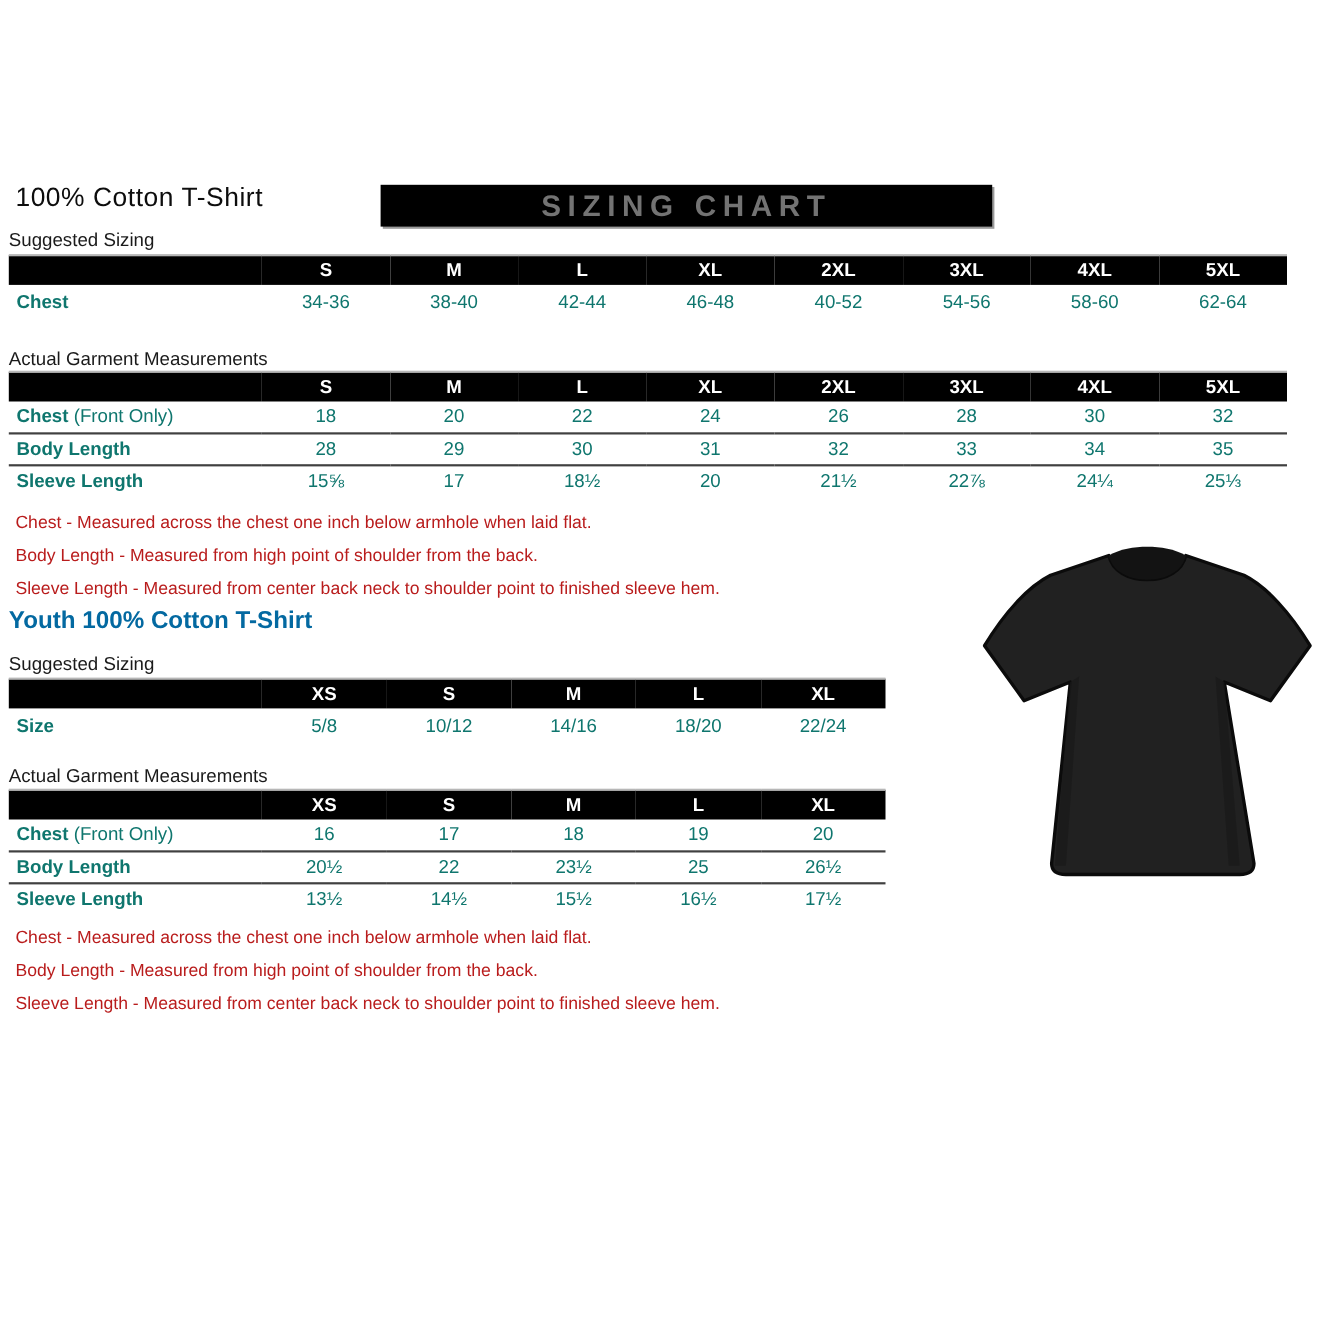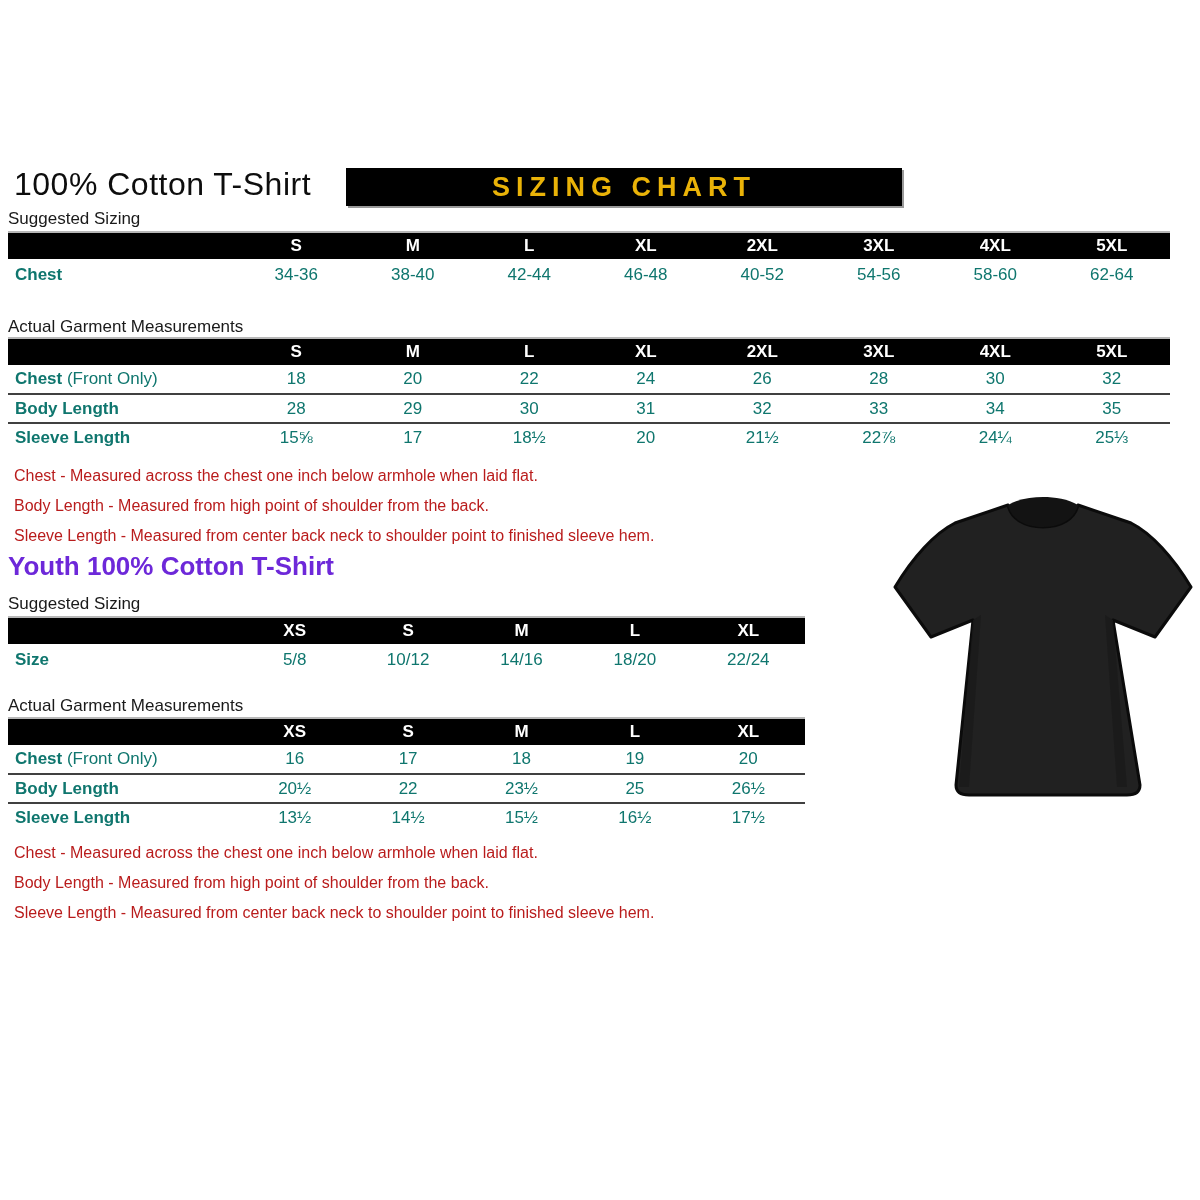--- a/index.html
+++ b/index.html
@@ -4,25 +4,25 @@
 <style>
   * { margin:0; padding:0; box-sizing:border-box; }
   html,body { background:#ffffff; }
   body {
     width:1200px; height:1200px; position:relative;
     font-family:"Liberation Sans","DejaVu Sans",sans-serif;
     color:#111111;
   }
   .abs { position:absolute; }
 
-  .page-title { font-size:32px; font-weight:400; letter-spacing:0.5px; color:#0d0d0d; }
-  .youth-title { font-size:26px; font-weight:700; color:#6d28d9; }
+  .page-title { font-size:24px; font-weight:400; letter-spacing:0.5px; color:#0d0d0d; }
+  .youth-title { font-size:22px; font-weight:700; color:#0369a1; }
 
   .banner {
-    background:#000000; color:#eab308;
+    background:#000000; color:#737373;
     font-size:27px; font-weight:700; letter-spacing:6px;
     text-align:center; height:38px; line-height:38px;
     box-shadow:2px 2px 0 #9a9a9a;
   }
 
   .section-label { font-size:17px; color:#1a1a1a; }
 
   table.chart { border-collapse:collapse; table-layout:fixed; }
   table.chart thead th {
     background:#000000; color:#ffffff;

